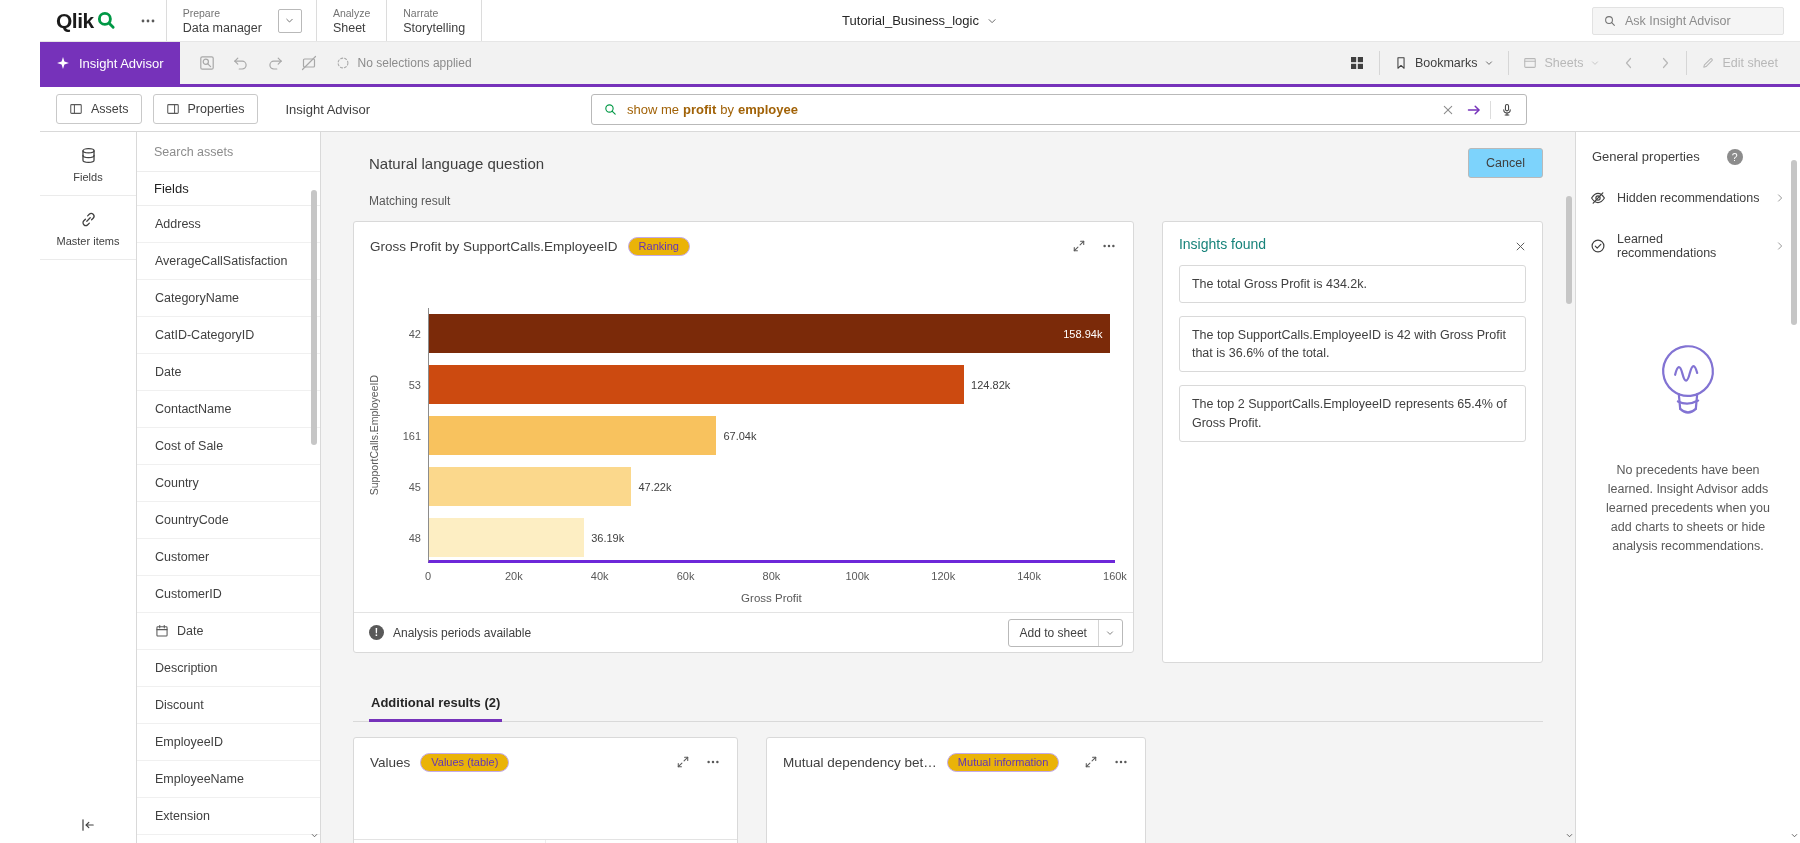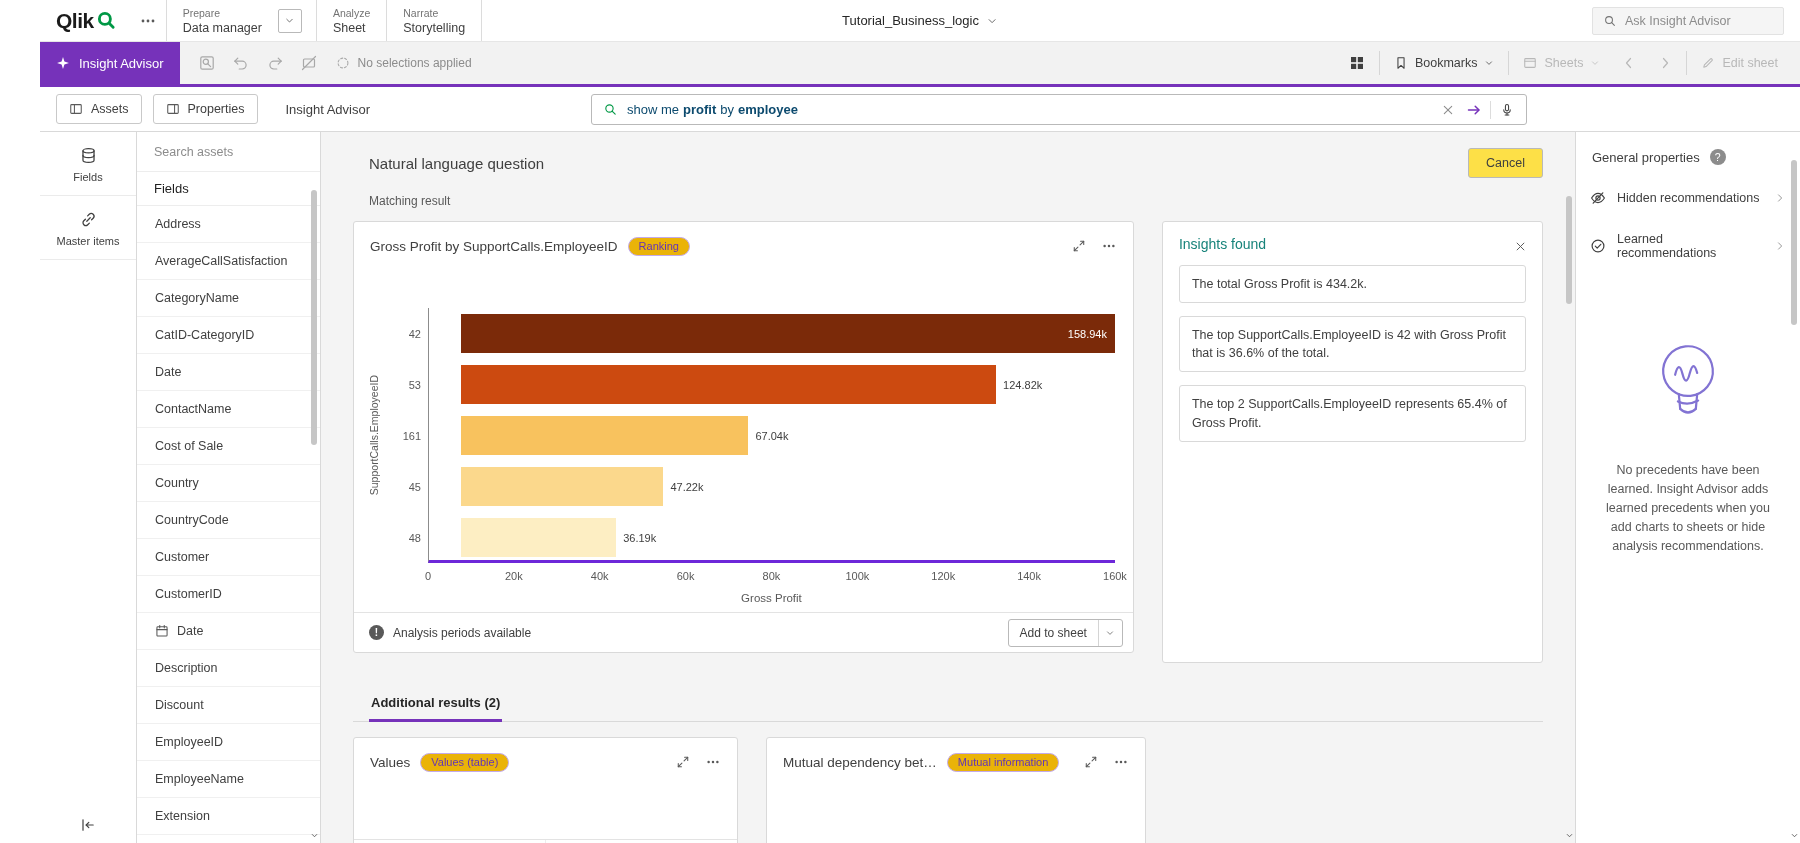--- a/index.html
+++ b/index.html
@@ -43,21 +43,21 @@
   .disabled { color:#b8b8b8 !important; cursor:default; }
   .tb-vdiv { width:1px; height:24px; background:#d6d6d6; }
 
   
   .subheader { flex:0 0 45px; background:#fff; border-bottom:1px solid #d9d9d9; display:flex; align-items:center; padding-left:16px; position:relative; z-index:4; }
   .sh-btn { display:flex; align-items:center; gap:8px; height:30px; padding:0 12px; border:1px solid #c9c9c9; border-radius:3px; background:#fff; font-size:12.5px; color:#404040; margin-right:11px; cursor:pointer; }
   .sh-btn .ic { width:14px; height:14px; color:#595959; }
   .section-label { font-size:13px; margin-left:17px; color:#404040; }
   .query-box { position:absolute; left:551px; top:7px; width:936px; height:31px; border:1px solid #b9b9b9; border-radius:3px; background:#fff; display:flex; align-items:center; padding:0 6px 0 11px; cursor:text; }
   .query-box > .ic { width:15px; height:15px; color:#009845; flex:0 0 auto; }
-  .query-text { display:flex; gap:4px; font-size:13px; margin-left:9px; flex:1; color:#0c4a6e; }
+  .query-text { display:flex; gap:4px; font-size:13px; margin-left:9px; flex:1; color:#a16207; }
   .query-term { font-weight:700; }
   .qb-btn { width:26px; height:26px; display:flex; align-items:center; justify-content:center; background:none; border:none; color:#8c8c8c; cursor:pointer; }
   .qb-btn .ic { width:14px; height:14px; }
   .qb-submit { color:#7632ba; }
   .qb-submit .ic { width:16px; height:16px; stroke-width:1.5; }
   .qb-mic { color:#404040; }
   .qb-div { width:1px; height:18px; background:#dcdcdc; margin:0 3px; }
 
   
   .bodyrow { flex:1; display:flex; min-height:0; }
@@ -75,41 +75,41 @@
 
   .scrollbar { position:absolute; top:0; right:1px; bottom:0; width:10px; }
   .sb-thumb { position:absolute; left:2px; width:6px; border-radius:3px; background:#c6c6c6; }
   .sb-down { position:absolute; bottom:2px; left:0; width:10px; height:12px; display:flex; align-items:center; justify-content:center; color:#595959; cursor:pointer; }
   .sb-down .ic { width:9px; height:9px; stroke-width:1.6; }
 
   
   .main { flex:1; min-width:0; background:#f4f4f4; position:relative; overflow:hidden; padding:16px 32px 0; }
   .main-header { display:flex; align-items:center; justify-content:space-between; margin-bottom:16px; }
   .main-header h1 { font-size:15px; font-weight:400; color:#404040; margin-left:16px; }
-  .cancel-btn { height:30px; padding:0 17px; background:#fde047; border:1px solid #b9b9b9; border-radius:3px; font-size:12.5px; color:#404040; cursor:pointer; }
+  .cancel-btn { height:30px; padding:0 17px; background:#7dd3fc; border:1px solid #b9b9b9; border-radius:3px; font-size:12.5px; color:#404040; cursor:pointer; }
   .matching { font-size:12px; color:#595959; margin:0 0 13px 16px; }
   .results-row { display:flex; gap:28px; }
 
   .card { background:#fff; border:1px solid #d9d9d9; border-radius:3px; }
   .chart-card { width:792px; height:432px; display:flex; flex-direction:column; }
   .card-header { display:flex; align-items:center; gap:10px; padding:11px 10px 6px 16px; }
   .card-title { font-size:13.5px; color:#404040; white-space:nowrap; overflow:hidden; text-overflow:ellipsis; }
   .badge { font-size:11px; color:#6335b8; background:#eab308; border:1px solid #c3aaea; border-radius:10px; padding:2px 10px 3px; white-space:nowrap; flex:0 0 auto; }
   .card-actions { margin-left:auto; display:flex; gap:2px; }
   .icon-sm-btn { background:none; border:none; width:28px; height:26px; display:flex; align-items:center; justify-content:center; color:#595959; cursor:pointer; }
   .icon-sm-btn .ic, .icon-sm-btn .ic-fill { width:14px; height:14px; }
 
   .chart-body { flex:1; display:flex; padding:0 18px 0 12px; min-height:0; }
   .ylabel-col { width:16px; display:flex; align-items:center; justify-content:center; margin-top:43px; height:255px; }
   .ylabel { writing-mode:vertical-rl; transform:rotate(180deg); font-size:10.5px; color:#595959; white-space:nowrap; }
   .plot-col { flex:1; margin-left:46px; margin-top:43px; position:relative; min-width:0; }
   .bar-rows { height:255px; border-left:1px solid #8c8c8c; border-bottom:3px solid #6d28d9; }
   .bar-row { height:51px; display:flex; align-items:center; position:relative; }
   .bar-tick { position:absolute; left:-46px; width:38px; text-align:right; font-size:11px; color:#595959; }
-  .bar { height:39px; display:flex; align-items:center; justify-content:flex-end; cursor:pointer;margin-left:32px; }
+  .bar { height:39px; display:flex; align-items:center; justify-content:flex-end; cursor:pointer; }
   .bar-val { font-size:11px; color:#404040; margin-left:7px; white-space:nowrap; }
   .bar-val.inside { color:#fff; margin:0 8px 0 0; }
   .x-axis { position:relative; height:15px; margin-top:7px; font-size:11px; color:#595959; }
   .x-tick { position:absolute; top:0; transform:translateX(-50%); }
   .x-title { text-align:center; font-size:11.5px; color:#595959; margin-top:7px; }
 
   .chart-footer { flex:0 0 40px; border-top:1px solid #e3e3e3; display:flex; align-items:center; gap:9px; padding:0 10px 0 15px; }
   .info-badge { width:15px; height:15px; border-radius:50%; background:#595959; color:#fff; font-size:10px; font-weight:700; display:flex; align-items:center; justify-content:center; }
   .footer-text { font-size:12px; color:#404040; }
   .add-sheet-btn { margin-left:auto; height:28px; border:1px solid #b9b9b9; border-radius:3px; background:#fff; display:flex; align-items:center; font-size:12px; color:#404040; cursor:pointer; padding:0; }
@@ -130,21 +130,21 @@
   .additional-row { display:flex; gap:28px; margin-top:15px; }
   .values-card { width:385px; height:220px; display:flex; flex-direction:column; }
   .mutual-card { width:380px; height:220px; }
   .tbl-head { display:flex; border-top:1px solid #e3e3e3; border-bottom:1px solid #e3e3e3; margin-top:58px; font-size:12px; color:#404040; }
   .tbl-col { flex:1; padding:8px 10px; display:flex; align-items:center; justify-content:center; gap:7px; }
   .tbl-col + .tbl-col { border-left:1px solid #ededed; }
   .tbl-col .ic { width:12px; height:12px; color:#8c8c8c; }
 
   
   .props-panel { flex:0 0 225px; background:#fff; border-left:1px solid #d9d9d9; position:relative; overflow:hidden; }
-  .props-header { display:flex; align-items:center; gap:10px; padding:17px 16px 12px; font-size:13px; color:#404040; }
+  .props-header { display:flex; gap:27px; padding:17px 16px 12px; font-size:13px; color:#404040; }
   .help-circle { width:16px; height:16px; border-radius:50%; background:#8c8c8c; color:#fff; font-size:10.5px; display:flex; align-items:center; justify-content:center; cursor:pointer; }
   .prop-item { display:flex; align-items:center; gap:11px; padding:13px 14px; font-size:12.5px; color:#404040; cursor:pointer; }
   .prop-ic { color:#404040; display:flex; }
   .prop-chevron { margin-left:auto; color:#8c8c8c; display:flex; }
   .prop-chevron .ic { width:12px; height:12px; }
   .bulb-wrap { display:flex; justify-content:center; margin-top:62px; }
   .empty-text { font-size:12.5px; color:#595959; text-align:center; line-height:1.52; margin:28px 26px 0; }
 </style>
 </head>
 <body>

